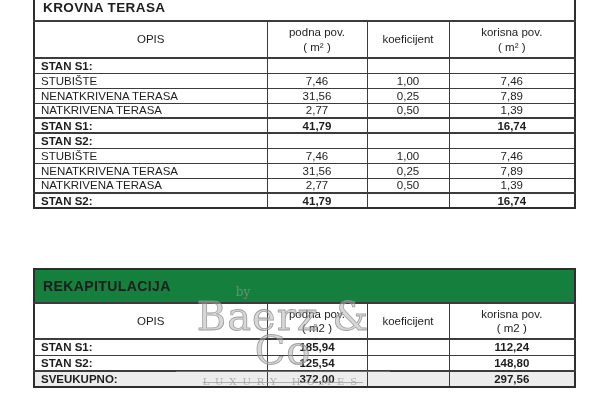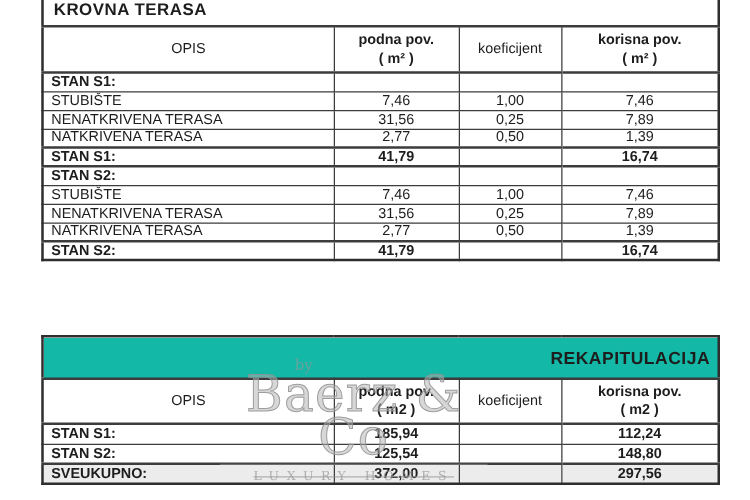--- a/index.html
+++ b/index.html
@@ -11,26 +11,26 @@
   .t1 { top:-7px; }
   .t2 { top:268px; }
 
   table { border-collapse:collapse; table-layout:fixed; width:541px;
           color:#1d1d1d; font-size:11.5px; border:2px solid #2e2e2e; }
   td { border:1px solid #3c3c3c; padding:0 6px; height:15px;
        vertical-align:middle; white-space:nowrap; overflow:hidden; }
 
   .title-cell { font-weight:bold; font-size:13.5px; height:27px;
                 letter-spacing:.4px; padding-left:8px; }
-  .t2 .title-cell { text-align:right; height:34px; background:#14b8a6;
+  .t2 .title-cell { text-align:left; height:34px; background:#15803d;
                     font-size:14px; }
 
   tr.hdr td { height:37px; text-align:center; line-height:1.25; }
   .t2 tr.hdr td { height:36px; }
-  .blk { display:block;font-weight:bold; }
+  .blk { display:block; }
 
   td.lbl { text-align:left; }
   td.num { text-align:center; }
   tr.bold td { font-weight:bold; }
   tr.shaded td { background:#ececec; }
   tr.thick td { border-top-width:2px; }
   tr.hdr td, tr.title-row td { border-bottom-width:2px; }
   .t2 tbody td { height:16px; }
 
   

